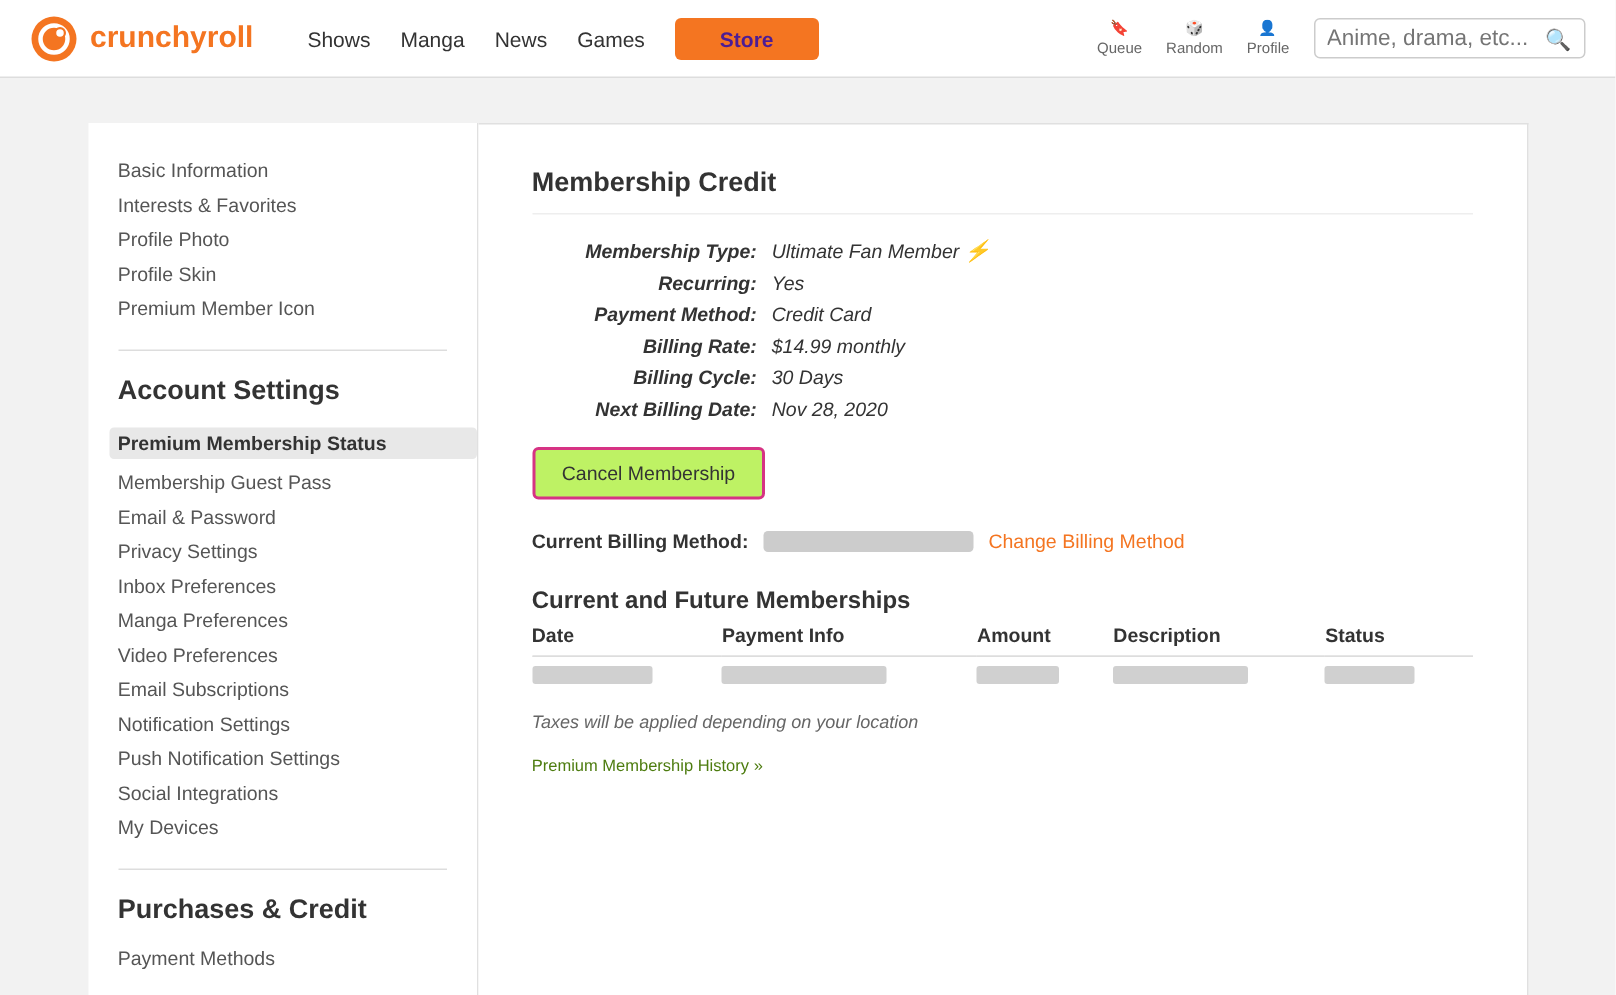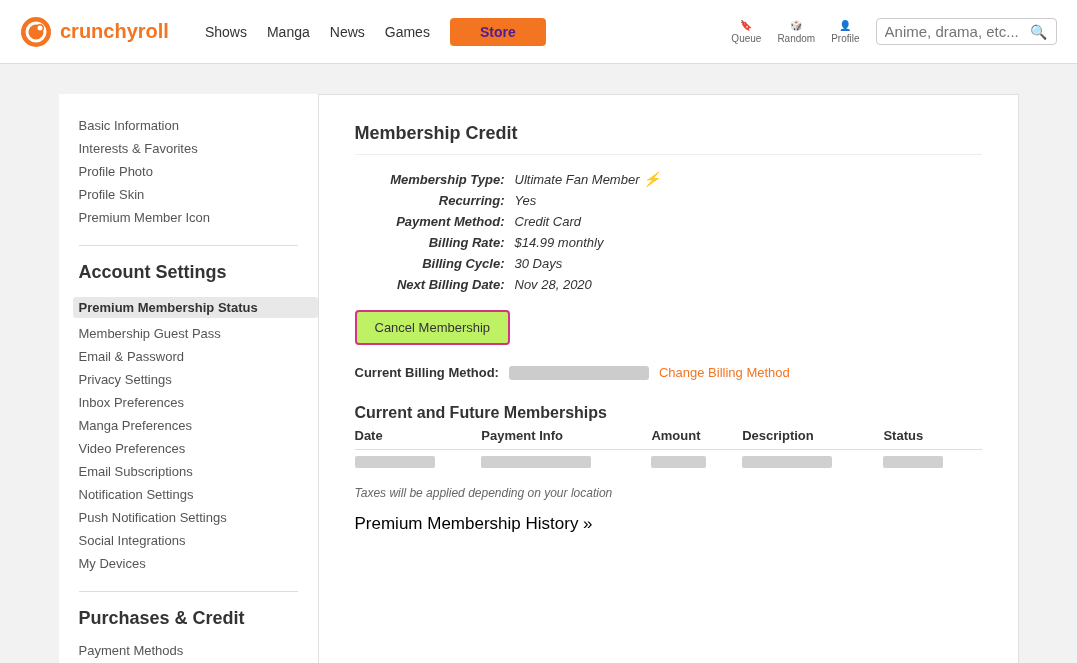--- a/index.html
+++ b/index.html
@@ -10,21 +10,21 @@
       color: #333;
     }
 
     
     .navbar {
       background: #fff;
       border-bottom: 1px solid #ddd;
       display: flex;
       align-items: center;
       padding: 0 20px;
-      height: 64px;
+      height: 52px;
       gap: 24px;
     }
     .navbar-logo {
       display: flex;
       align-items: center;
       gap: 8px;
       font-size: 20px;
       font-weight: bold;
       color: #f47521;
       text-decoration: none;
@@ -270,23 +270,23 @@
       color: transparent;
       user-select: none;
     }
     .taxes-note {
       font-style: italic;
       font-size: 12px;
       color: #666;
       margin-bottom: 14px;
     }
     .history-link {
-      color: #000000;
-      text-decoration: none;
-      font-size: 17px;
+      color: #4d7c0f;
+      text-decoration: none;
+      font-size: 11px;
     }
   </style>
 </head>
 <body>
 
 <nav class="navbar">
   <a class="navbar-logo" href="#">
     <svg class="crunchyroll-icon" viewBox="0 0 32 32">
       <circle cx="16" cy="16" r="15" fill="#f47521"></circle>
       <circle cx="16" cy="16" r="9" fill="none" stroke="#fff" stroke-width="3"></circle>

